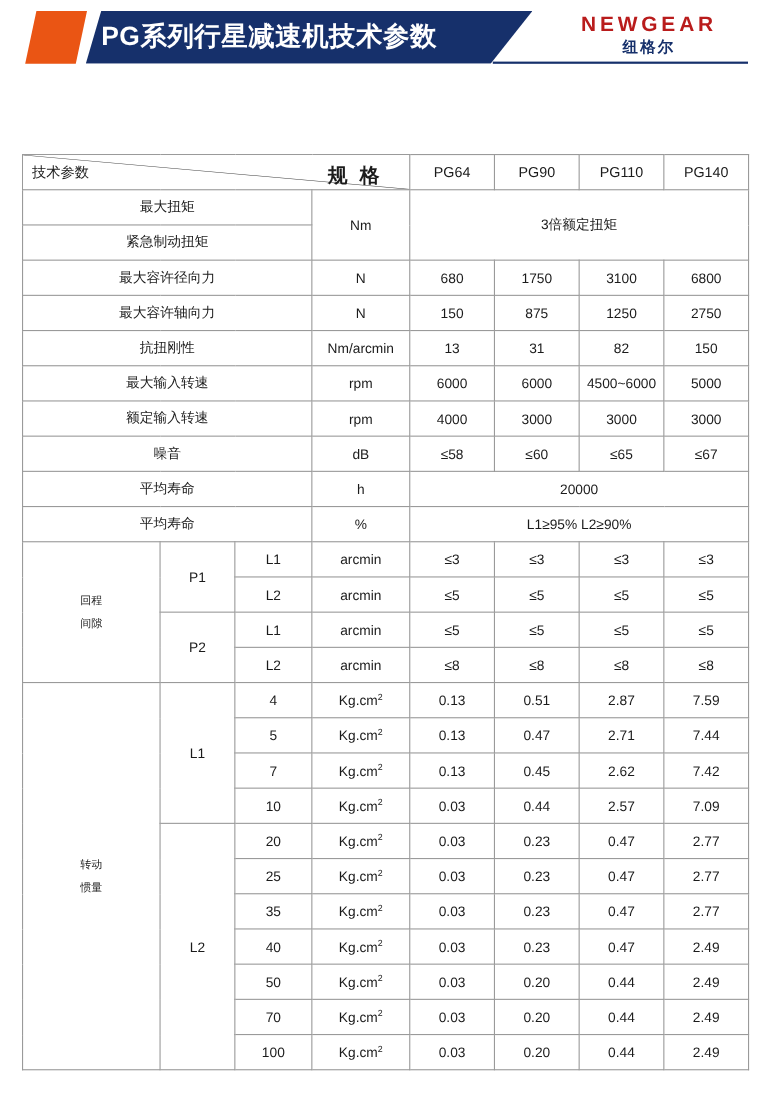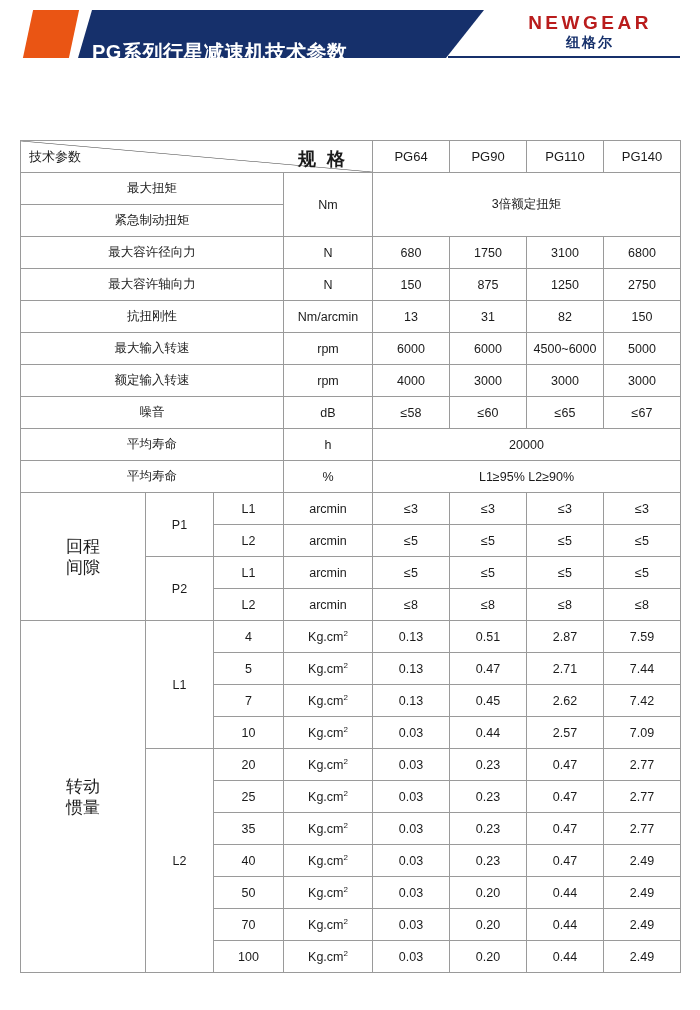--- a/index.html
+++ b/index.html
@@ -34,26 +34,26 @@
     top: 10px;
     width: 406px;
     height: 48px;
     background: #16306b;
     -webkit-clip-path: polygon(14px 0, 100% 0, calc(100% - 38px) 100%, 0 100%);
     clip-path: polygon(14px 0, 100% 0, calc(100% - 38px) 100%, 0 100%);
   }
   .hdr-title {
     position: absolute;
     left: 92px;
-    top: 28px;
+    top: 10px;
     width: 380px;
     height: 48px;
     line-height: 48px;
     color: #ffffff;
-    font-size: 20px;
+    font-size: 24px;
     font-weight: bold;
     letter-spacing: 0.5px;
     white-space: nowrap;
   }
   .hdr-rule {
     position: absolute;
     left: 448px;
     top: 56px;
     width: 232px;
     height: 2px;
@@ -135,21 +135,21 @@
     font-weight: bold;
   }
   .corner-param {
     position: absolute;
     left: 8px;
     bottom: 6px;
     font-size: 13px;
   }
   .unit-sup { font-size: 8px; vertical-align: super; }
 
-  td.vlabel { font-size: 17px; line-height: 21px; }
+  td.vlabel { font-size: 10px; line-height: 21px; }
 </style>
 </head>
 <body>
 
 <div class="header">
   <div class="hdr-orange"></div>
   <div class="hdr-banner"></div>
   <div class="hdr-title">PG系列行星减速机技术参数</div>
   <div class="hdr-rule"></div>
   <div class="hdr-logo">

